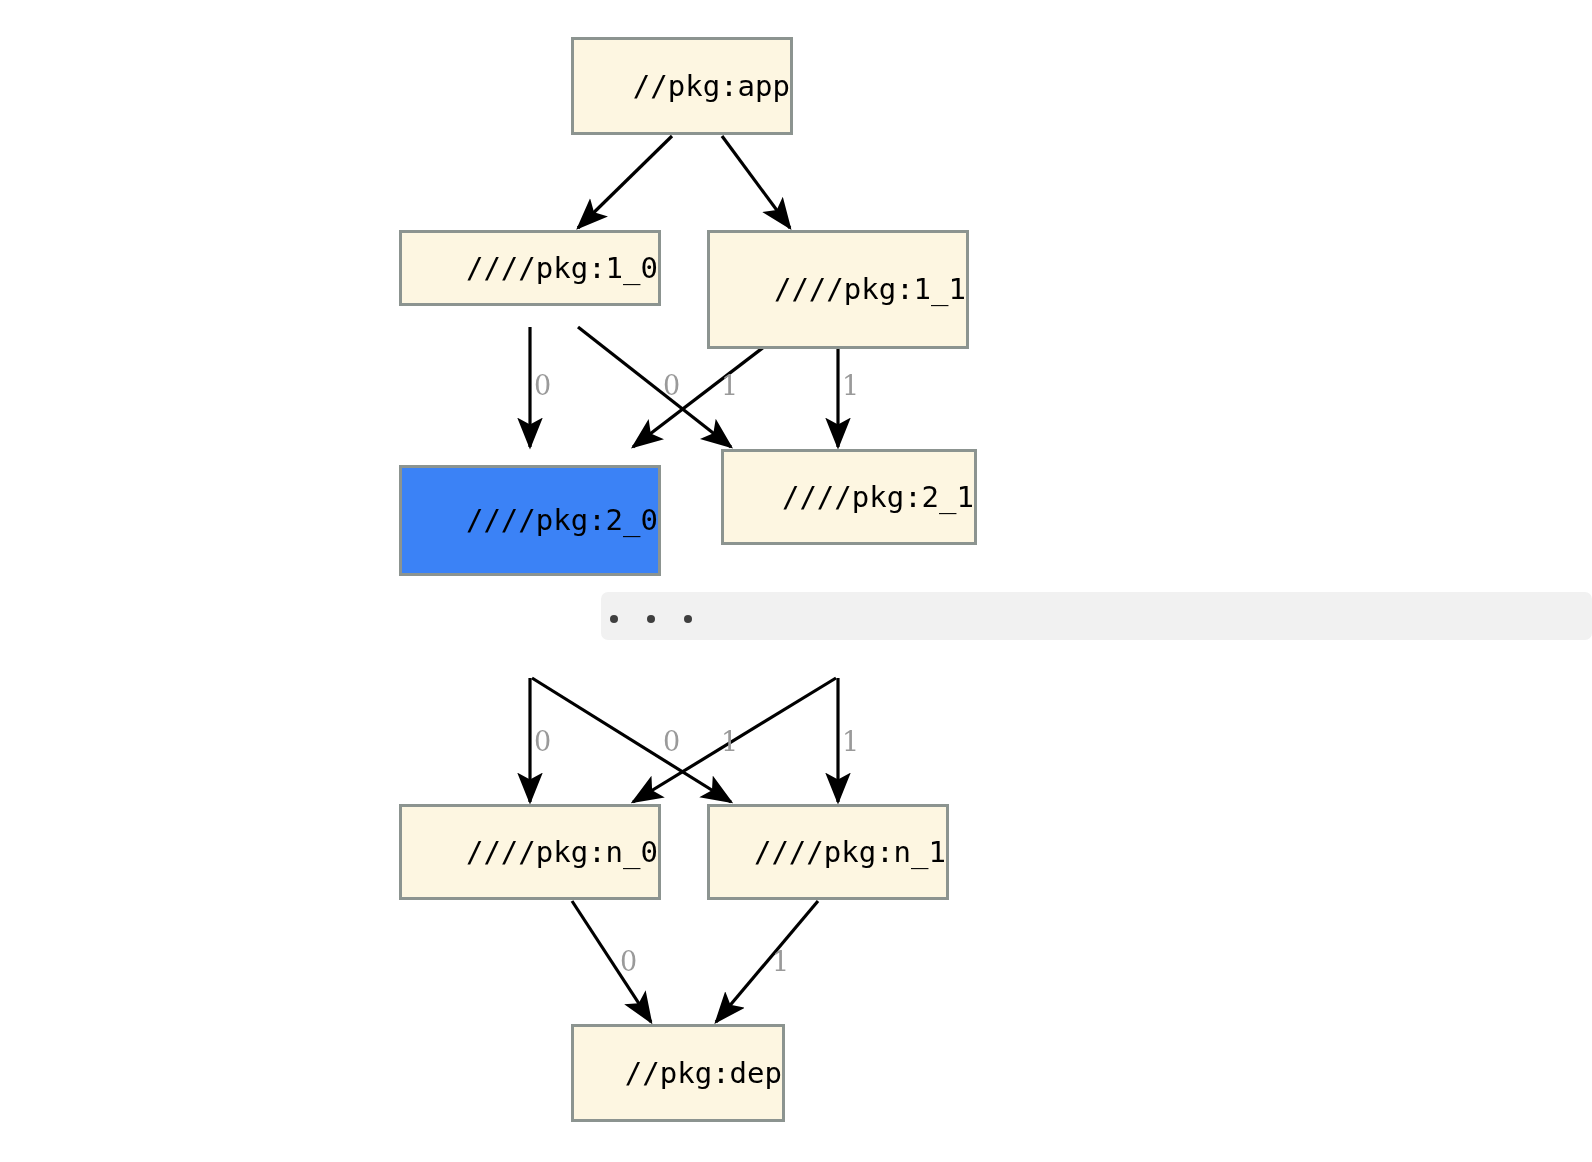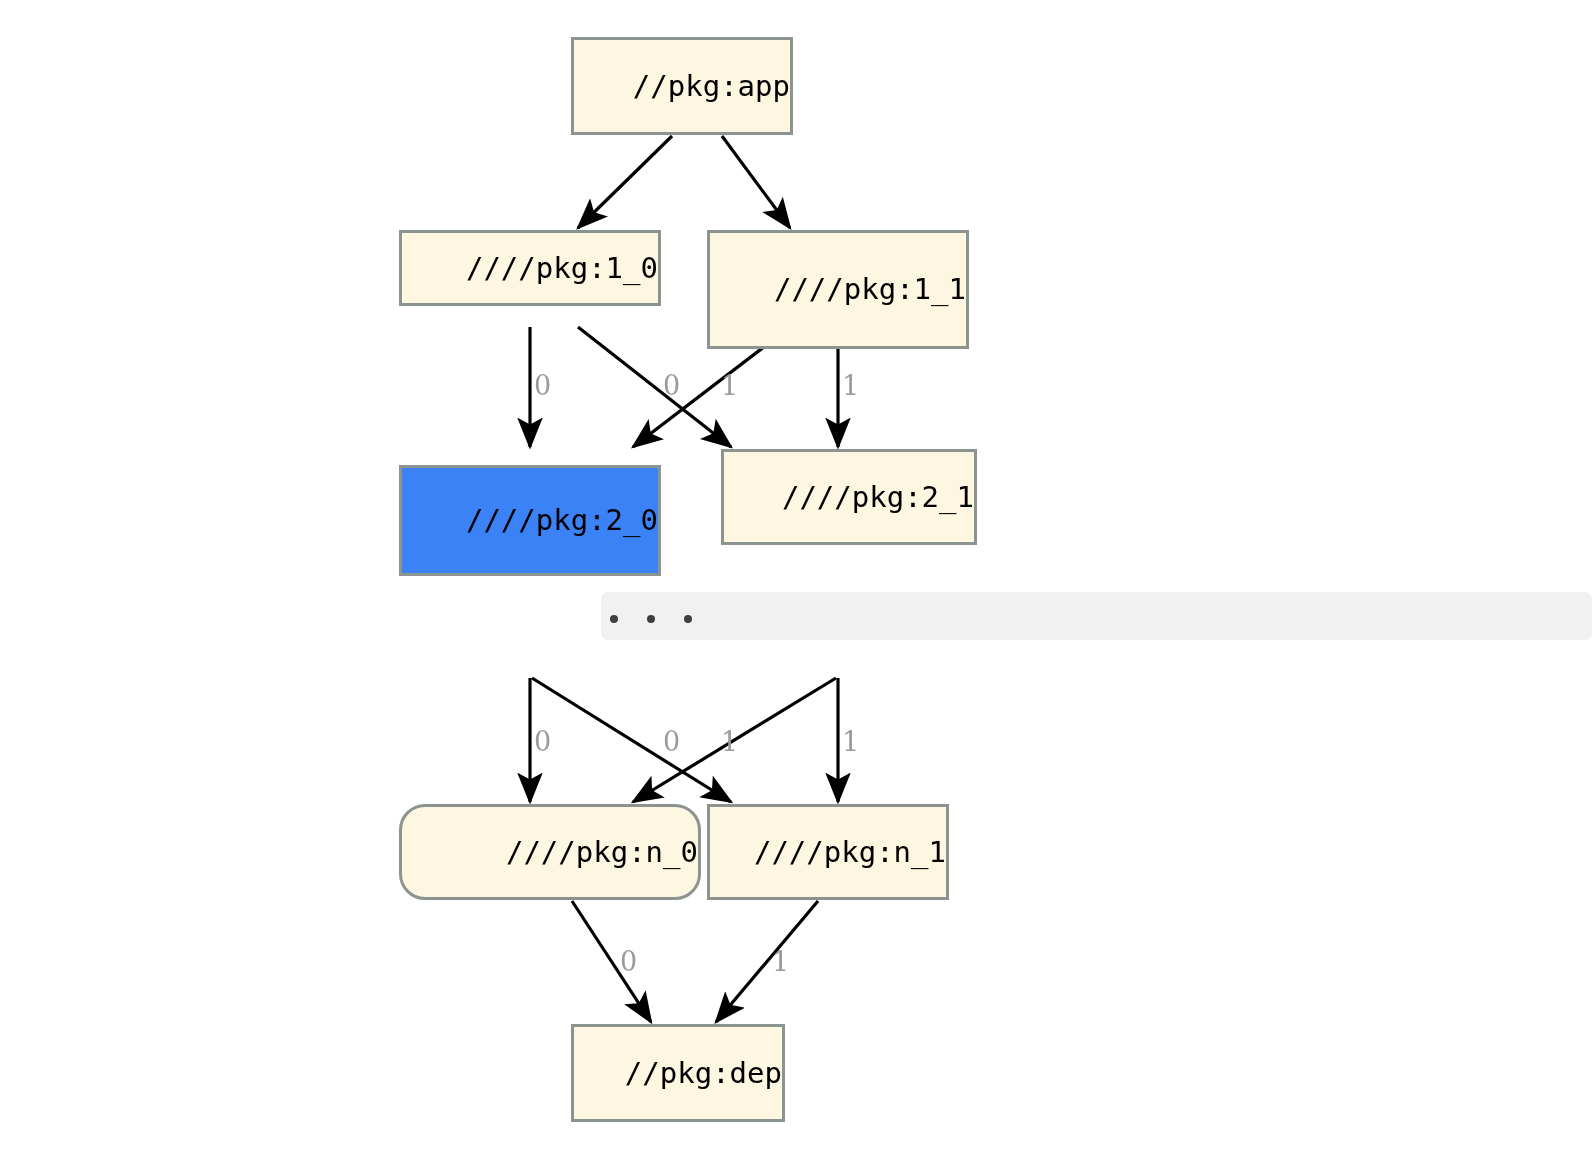--- a/index.html
+++ b/index.html
@@ -119,21 +119,21 @@
       </div>
       <div class="node-box" style="left: 707px; top: 230px; width: 262px; height: 119px; background: rgb(253, 246, 225); border-color: rgb(140, 148, 144);">
         <span class="node-label">////pkg:1_1</span>
       </div>
       <div class="node-box" style="left: 399px; top: 465px; width: 262px; height: 111px; background: #3b82f6; border-color: rgb(140, 148, 144);">
         <span class="node-label">////pkg:2_0</span>
       </div>
       <div class="node-box" style="left: 707px; top: 449px; width: 256px; height: 96px; background: rgb(253, 246, 225); border-color: rgb(140, 148, 144); margin-left: 14px;">
         <span class="node-label">////pkg:2_1</span>
       </div>
-      <div class="node-box" style="left: 399px; top: 804px; width: 302px; height: 96px; background: rgb(253, 246, 225); border-color: rgb(140, 148, 144); border-radius: 26px;">
+      <div class="node-box" style="left: 399px; top: 804px; width: 262px; height: 96px; background: rgb(253, 246, 225); border-color: rgb(140, 148, 144);">
         <span class="node-label">////pkg:n_0</span>
       </div>
       <div class="node-box" style="left: 707px; top: 804px; width: 242px; height: 96px; background: rgb(253, 246, 225); border-color: rgb(140, 148, 144);">
         <span class="node-label">////pkg:n_1</span>
       </div>
       <div class="node-box" style="left: 571px; top: 1024px; width: 214px; height: 98px; background: rgb(253, 246, 225); border-color: rgb(140, 148, 144);">
         <span class="node-label">//pkg:dep</span>
       </div>
     </div>
 

